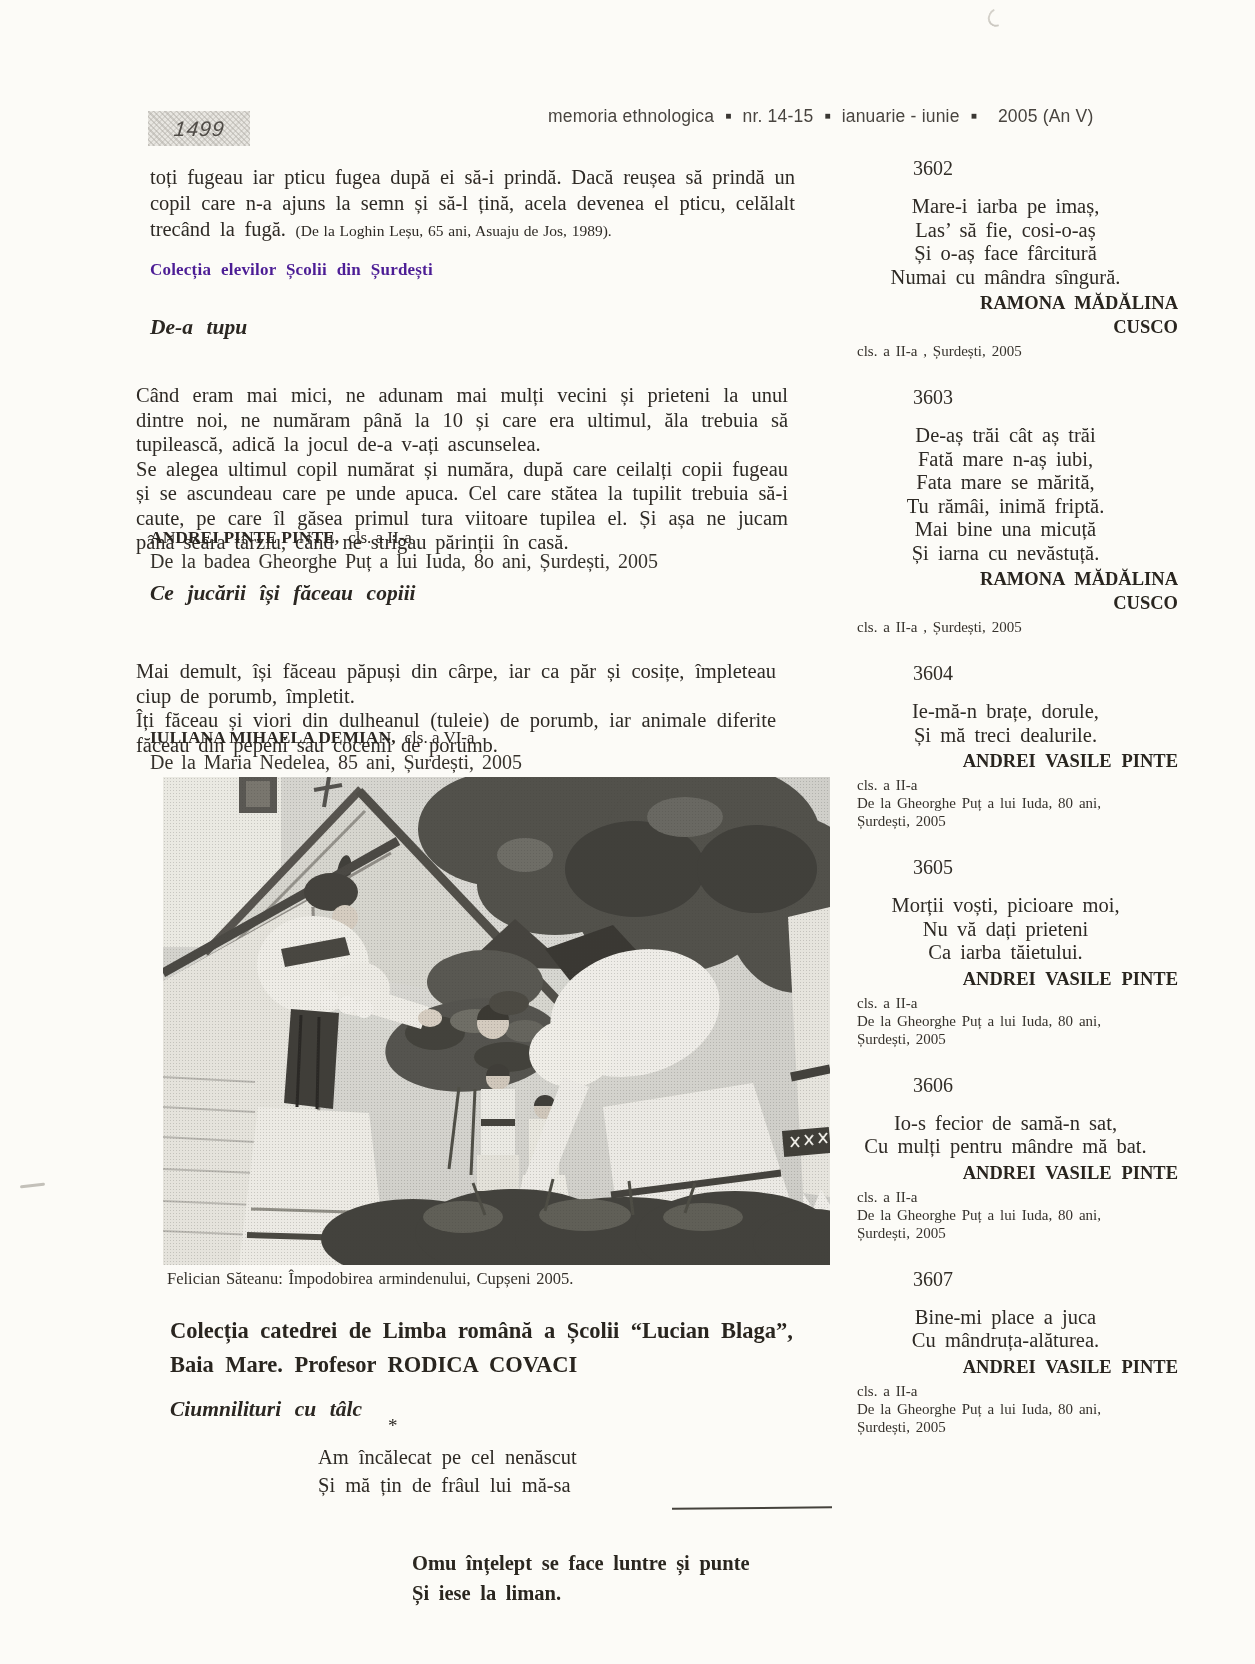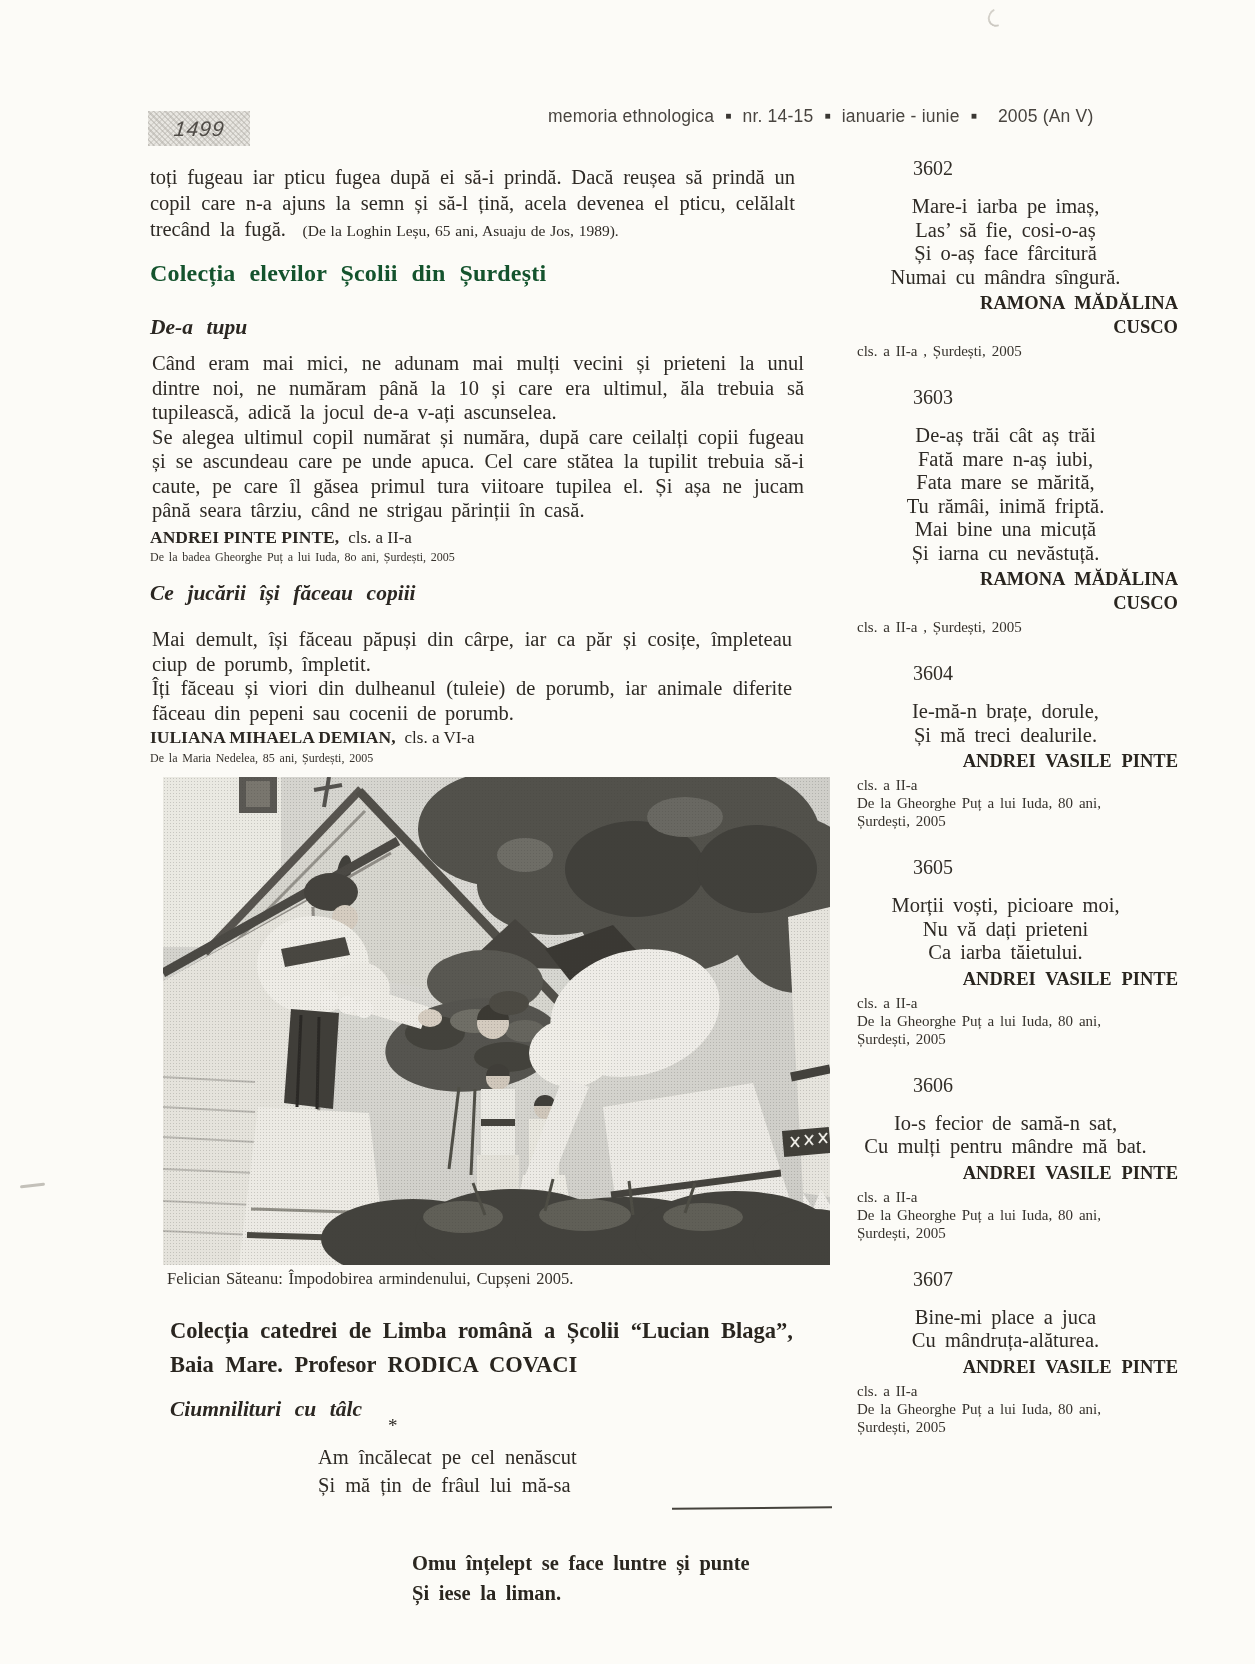--- a/index.html
+++ b/index.html
@@ -26,34 +26,34 @@
       repeating-linear-gradient(45deg, rgba(170,167,160,.45) 0 1.5px, transparent 1.5px 4px),
       repeating-linear-gradient(-45deg, rgba(190,187,180,.4) 0 1.5px, transparent 1.5px 4px);
     display:flex; align-items:center; justify-content:center;
   }
   .pagenum-box span{
     font-family:"Liberation Sans", sans-serif; font-style:italic;
     font-size:21px; color:#504c47; transform:skewX(-6deg); letter-spacing:1px;
   }
   
   .intro{left:150px; top:164px; width:645px; font-size:20.5px; line-height:26px; text-align:justify; word-spacing:.22em;}
-  .intro .small-src{font-size:15.5px; word-spacing:.06em;margin-left:7px;}
-  .h1{left:150px; top:260px; font-size:24px; font-weight:bold; word-spacing:.32em; letter-spacing:.2px; color:#14532d;}
+  .intro .small-src{font-size:15.5px; word-spacing:.06em;}
+  .h1{left:150px; top:260px; font-size:17px; font-weight:bold; word-spacing:.32em; letter-spacing:.2px; color:#4c1d95;}
   .subhead{font-size:21.5px; font-weight:bold; font-style:italic; word-spacing:.38em; color:#2b2722;}
   .sub1{left:150px; top:315px;}
   .sub2{left:150px; top:581px;}
-  .bodytext{left:152px; width:652px; font-size:20.5px; line-height:24.5px; text-align:justify; word-spacing:.18em;}
+  .bodytext{left:136px; width:652px; font-size:20.5px; line-height:24.5px; text-align:justify; word-spacing:.18em;margin-top:32px;}
   .body1{top:351px;}
   .body2{top:627px; width:640px;}
   .author-line{left:150px; font-size:17.5px; color:#2b2722;}
   .author-line .author-bold{font-weight:bold;}
   .author-line .author-class{font-size:17px; margin-left:9px; font-weight:normal;}
   .author1{top:527px;}
   .author2{top:727px;}
-  .src-line{left:150px; font-size:12px; word-spacing:.15em; color:#36322c;}
+  .src-line{left:150px; font-size:20px; word-spacing:.15em; color:#36322c;}
   .src1{top:550px;}
   .src2{top:751px;}
   
   .photo{left:163px; top:777px; width:667px; height:488px; background:#d8d7d1;}
   .photo::after{
     content:""; position:absolute; inset:0; pointer-events:none;
     background-image:radial-gradient(rgba(62,60,55,.20) .7px, transparent .9px);
     background-size:3px 3px;
   }
   .caption{left:167px; top:1269px; font-size:16.5px; word-spacing:.1em; color:#34302a;}

